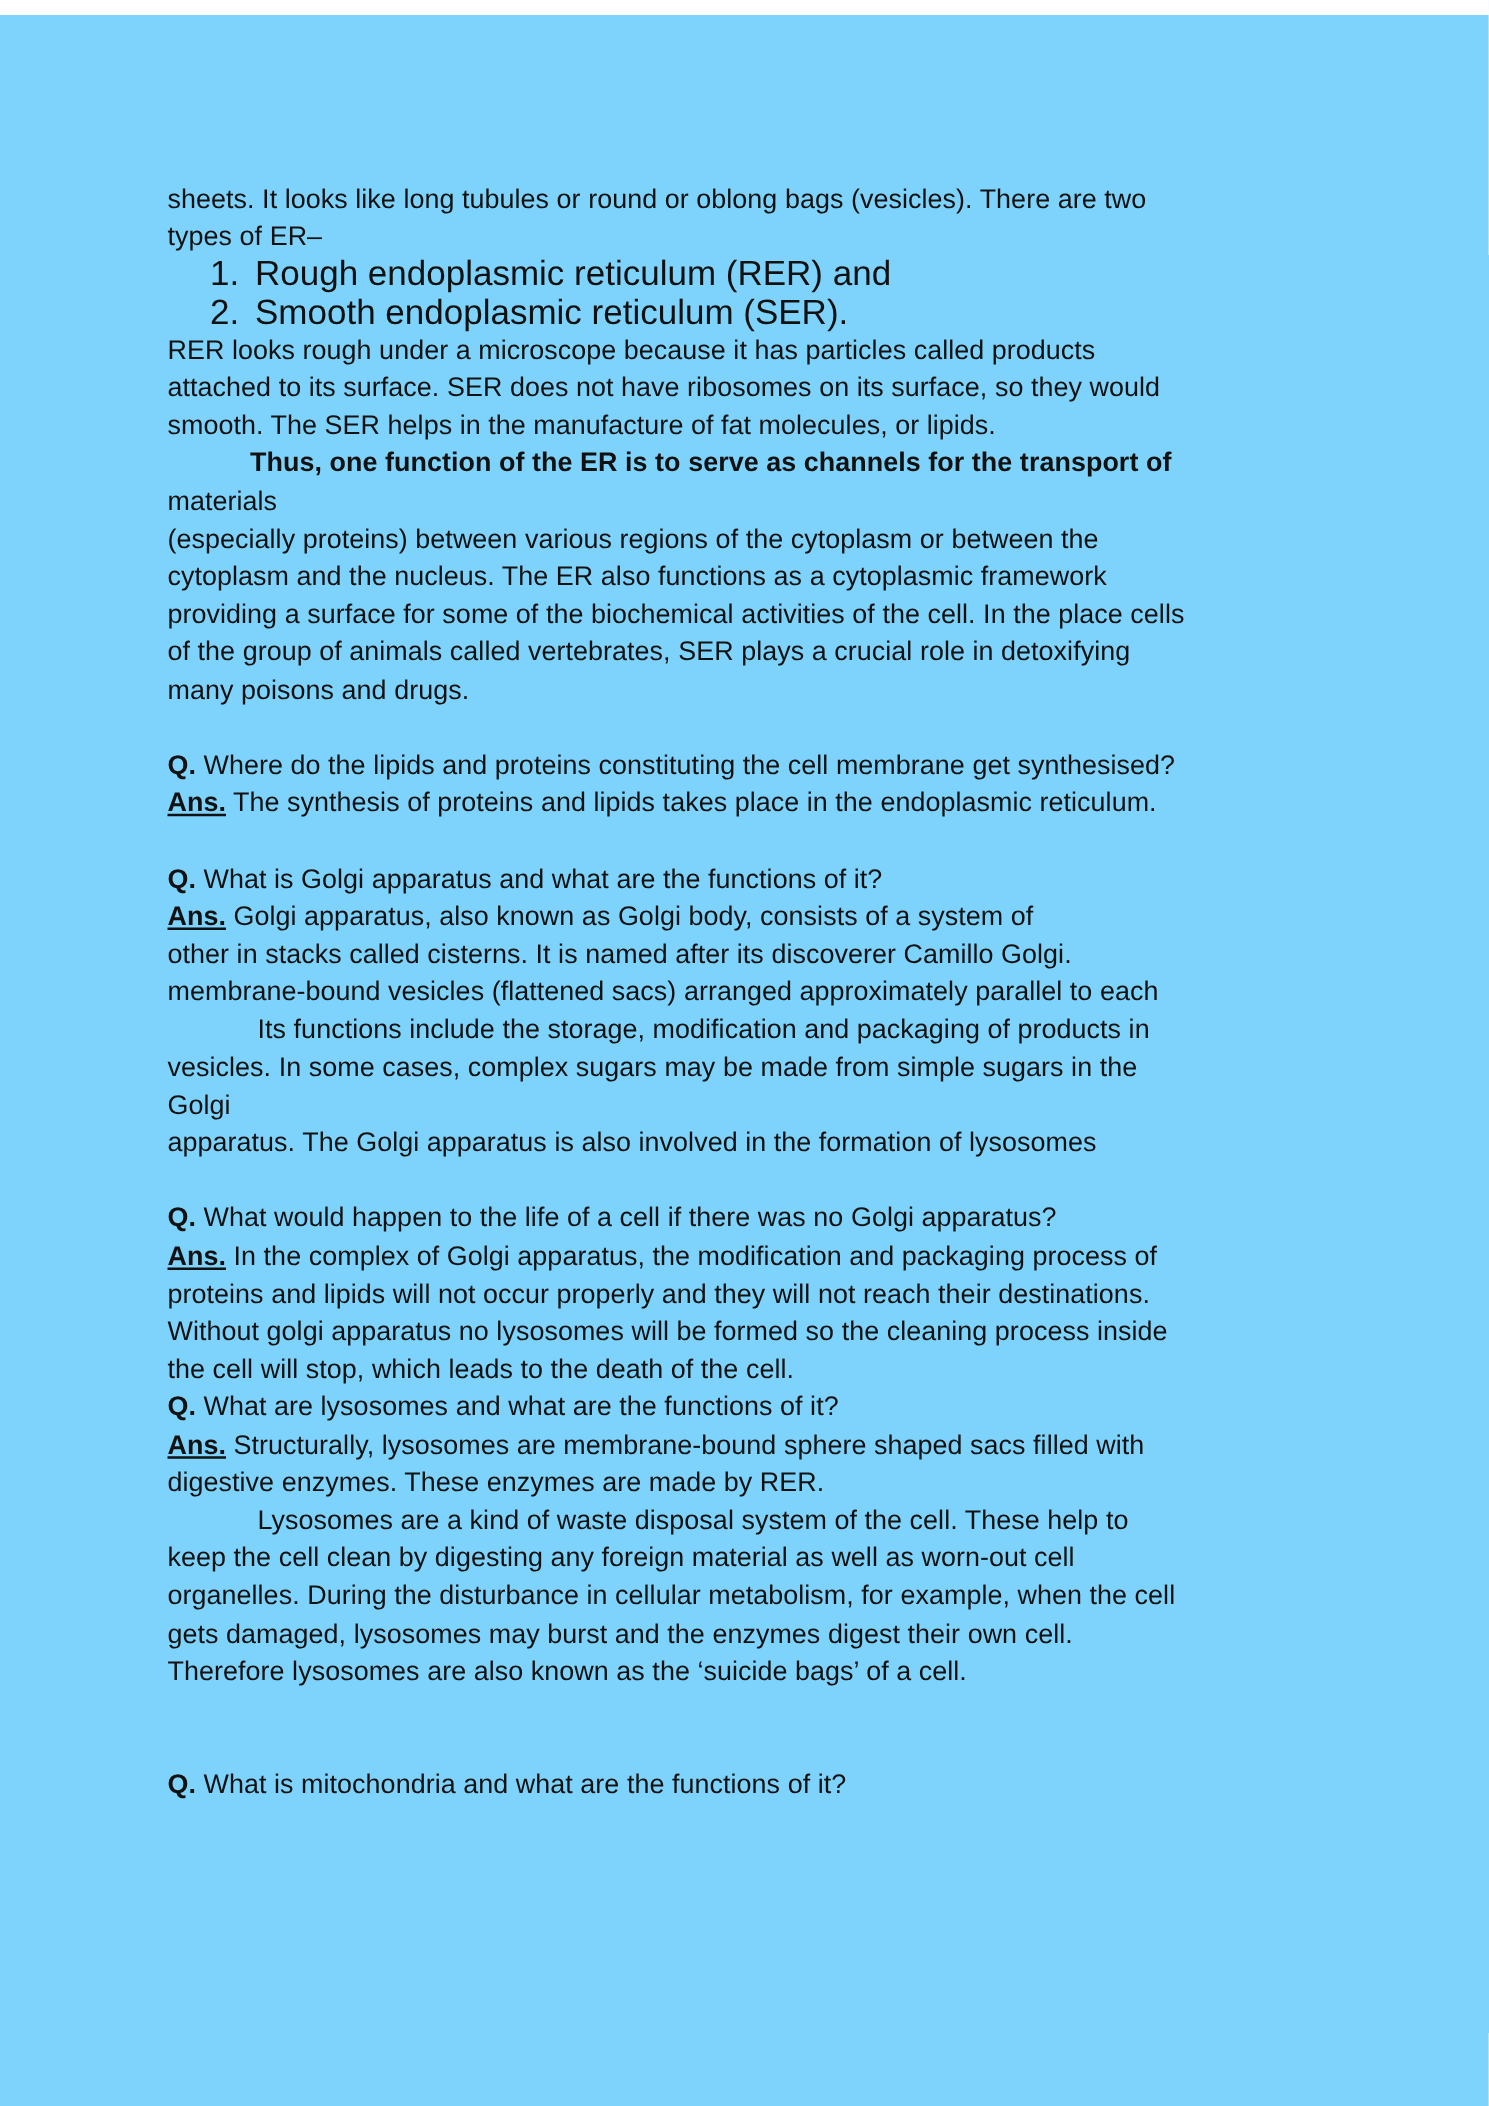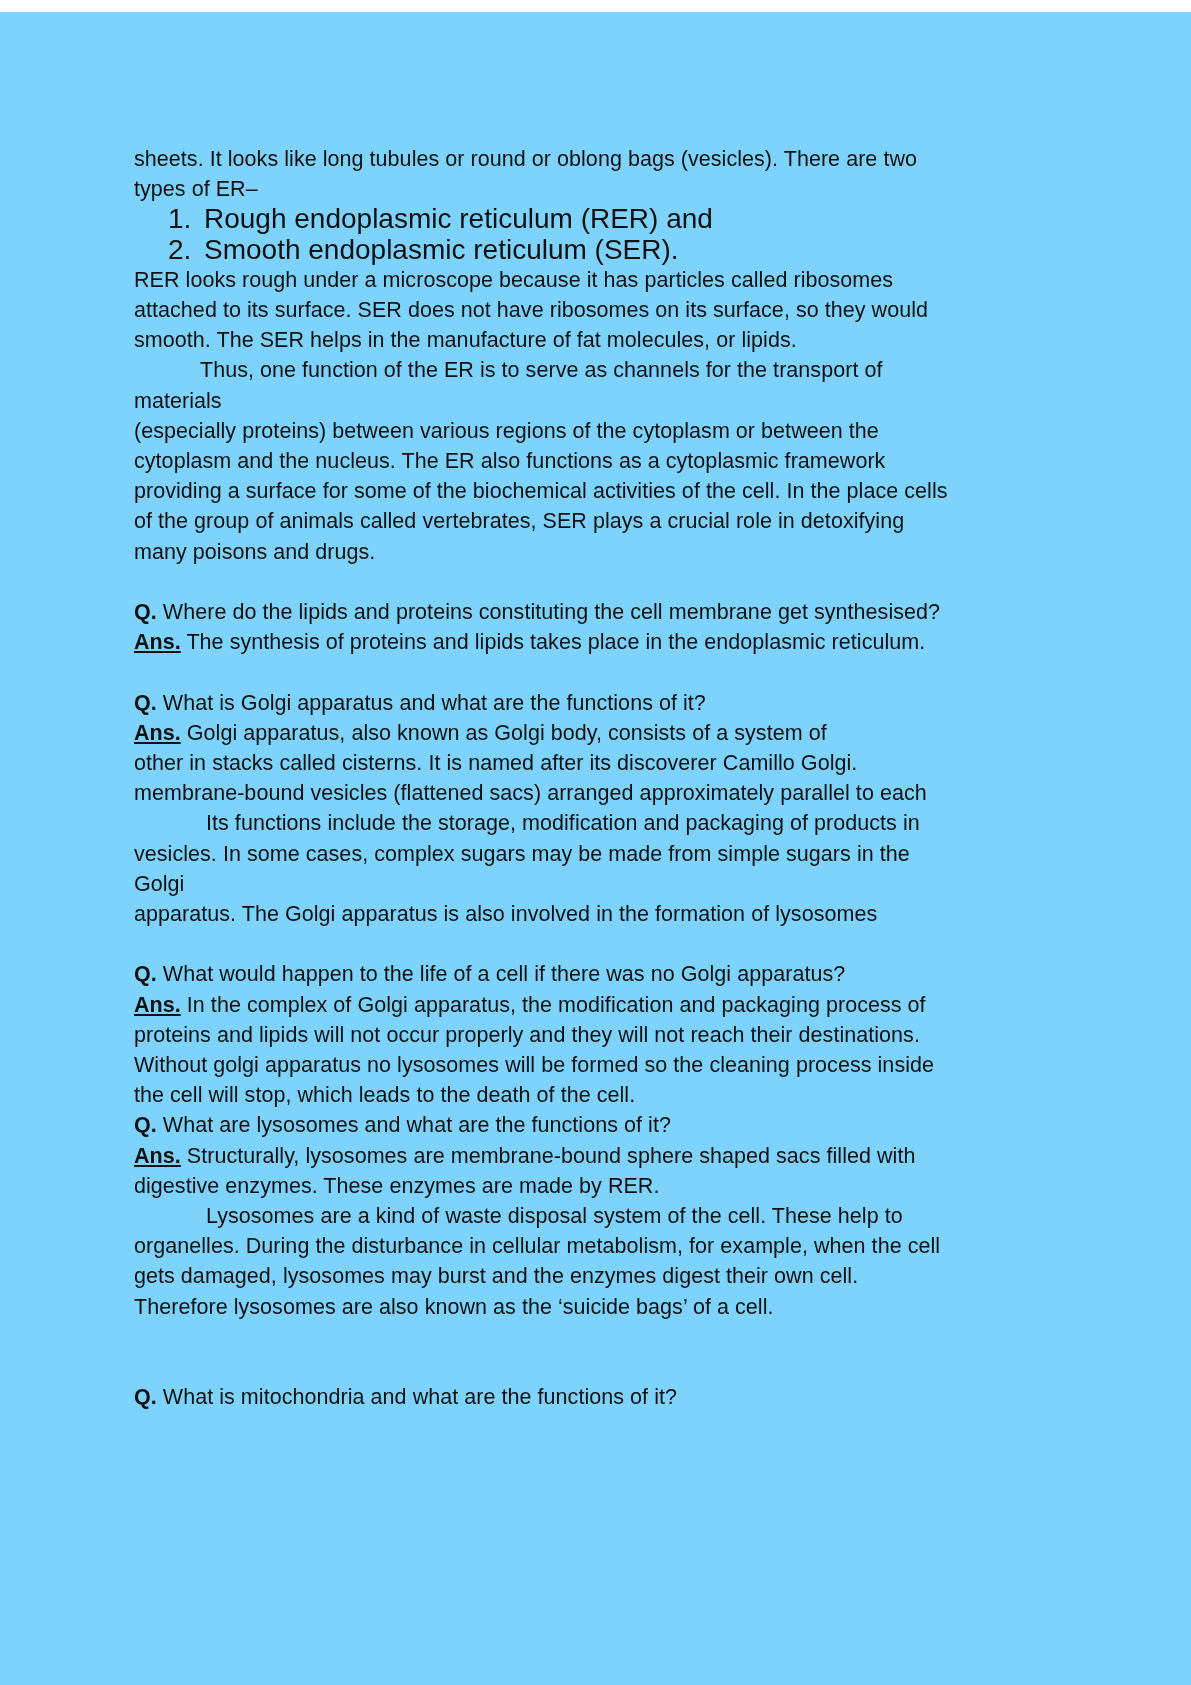--- a/index.html
+++ b/index.html
@@ -32,20 +32,21 @@
     line-height: 30.2px;
     letter-spacing: 0.05px;
     color: #111111;
     text-align: left;
   }
   .para {
     margin: 0 0 0 0;
   }
   .indent-first {
     text-indent: 66px;
+    font-weight: bold;
   }
   .indent-first-small {
     text-indent: 72px;
   }
   ol.er-list {
     margin: 0;
     padding: 0 0 0 0;
     list-style: none;
   }
   ol.er-list li {
@@ -96,21 +97,21 @@
         </span>
       </li>
       <li>
         <span class="li-row">
           <span class="li-num">2.</span><span>Smooth endoplasmic reticulum (SER).</span>
         </span>
       </li>
     </ol>
 
     <div class="para">
-      <p>RER looks rough under a microscope because it has particles called ribosomes</p>
+      <p>RER looks rough under a microscope because it has particles called products</p>
       <p>attached to its surface. SER does not have ribosomes on its surface, so they would</p>
       <p>smooth. The SER helps in the manufacture of fat molecules, or lipids.</p>
     </div>
 
     <div class="para">
       <p class="indent-first">Thus, one function of the ER is to serve as channels for the transport of</p>
       <p>materials</p>
       <p>(especially proteins) between various regions of the cytoplasm or between the</p>
       <p>cytoplasm and the nucleus. The ER also functions as a cytoplasmic framework</p>
       <p>providing a surface for some of the biochemical activities of the cell. In the place cells</p>
@@ -146,20 +147,21 @@
       <p>proteins and lipids will not occur properly and they will not reach their destinations.</p>
       <p>Without golgi apparatus no lysosomes will be formed so the cleaning process inside</p>
       <p>the cell will stop, which leads to the death of the cell.</p>
     </div>
 
     <div class="qa-block">
       <p><b class="q-label">Q.</b><span> What are lysosomes and what are the functions of it?</span></p>
       <p><b class="ans-label">Ans.</b><span> Structurally, lysosomes are membrane-bound sphere shaped sacs filled with</span></p>
       <p>digestive enzymes. These enzymes are made by RER.</p>
       <p class="indent-first-small">Lysosomes are a kind of waste disposal system of the cell. These help to</p>
+      <p>keep the cell clean by digesting any foreign material as well as worn-out cell</p>
       <p>organelles. During the disturbance in cellular metabolism, for example, when the cell</p>
       <p>gets damaged, lysosomes may burst and the enzymes digest their own cell.</p>
       <p>Therefore lysosomes are also known as the ‘suicide bags’ of a cell.</p>
     </div>
 
     <div class="spacer-big"></div>
 
     <div class="qa-block">
       <p><b class="q-label">Q.</b><span> What is mitochondria and what are the functions of it?</span></p>
     </div>

